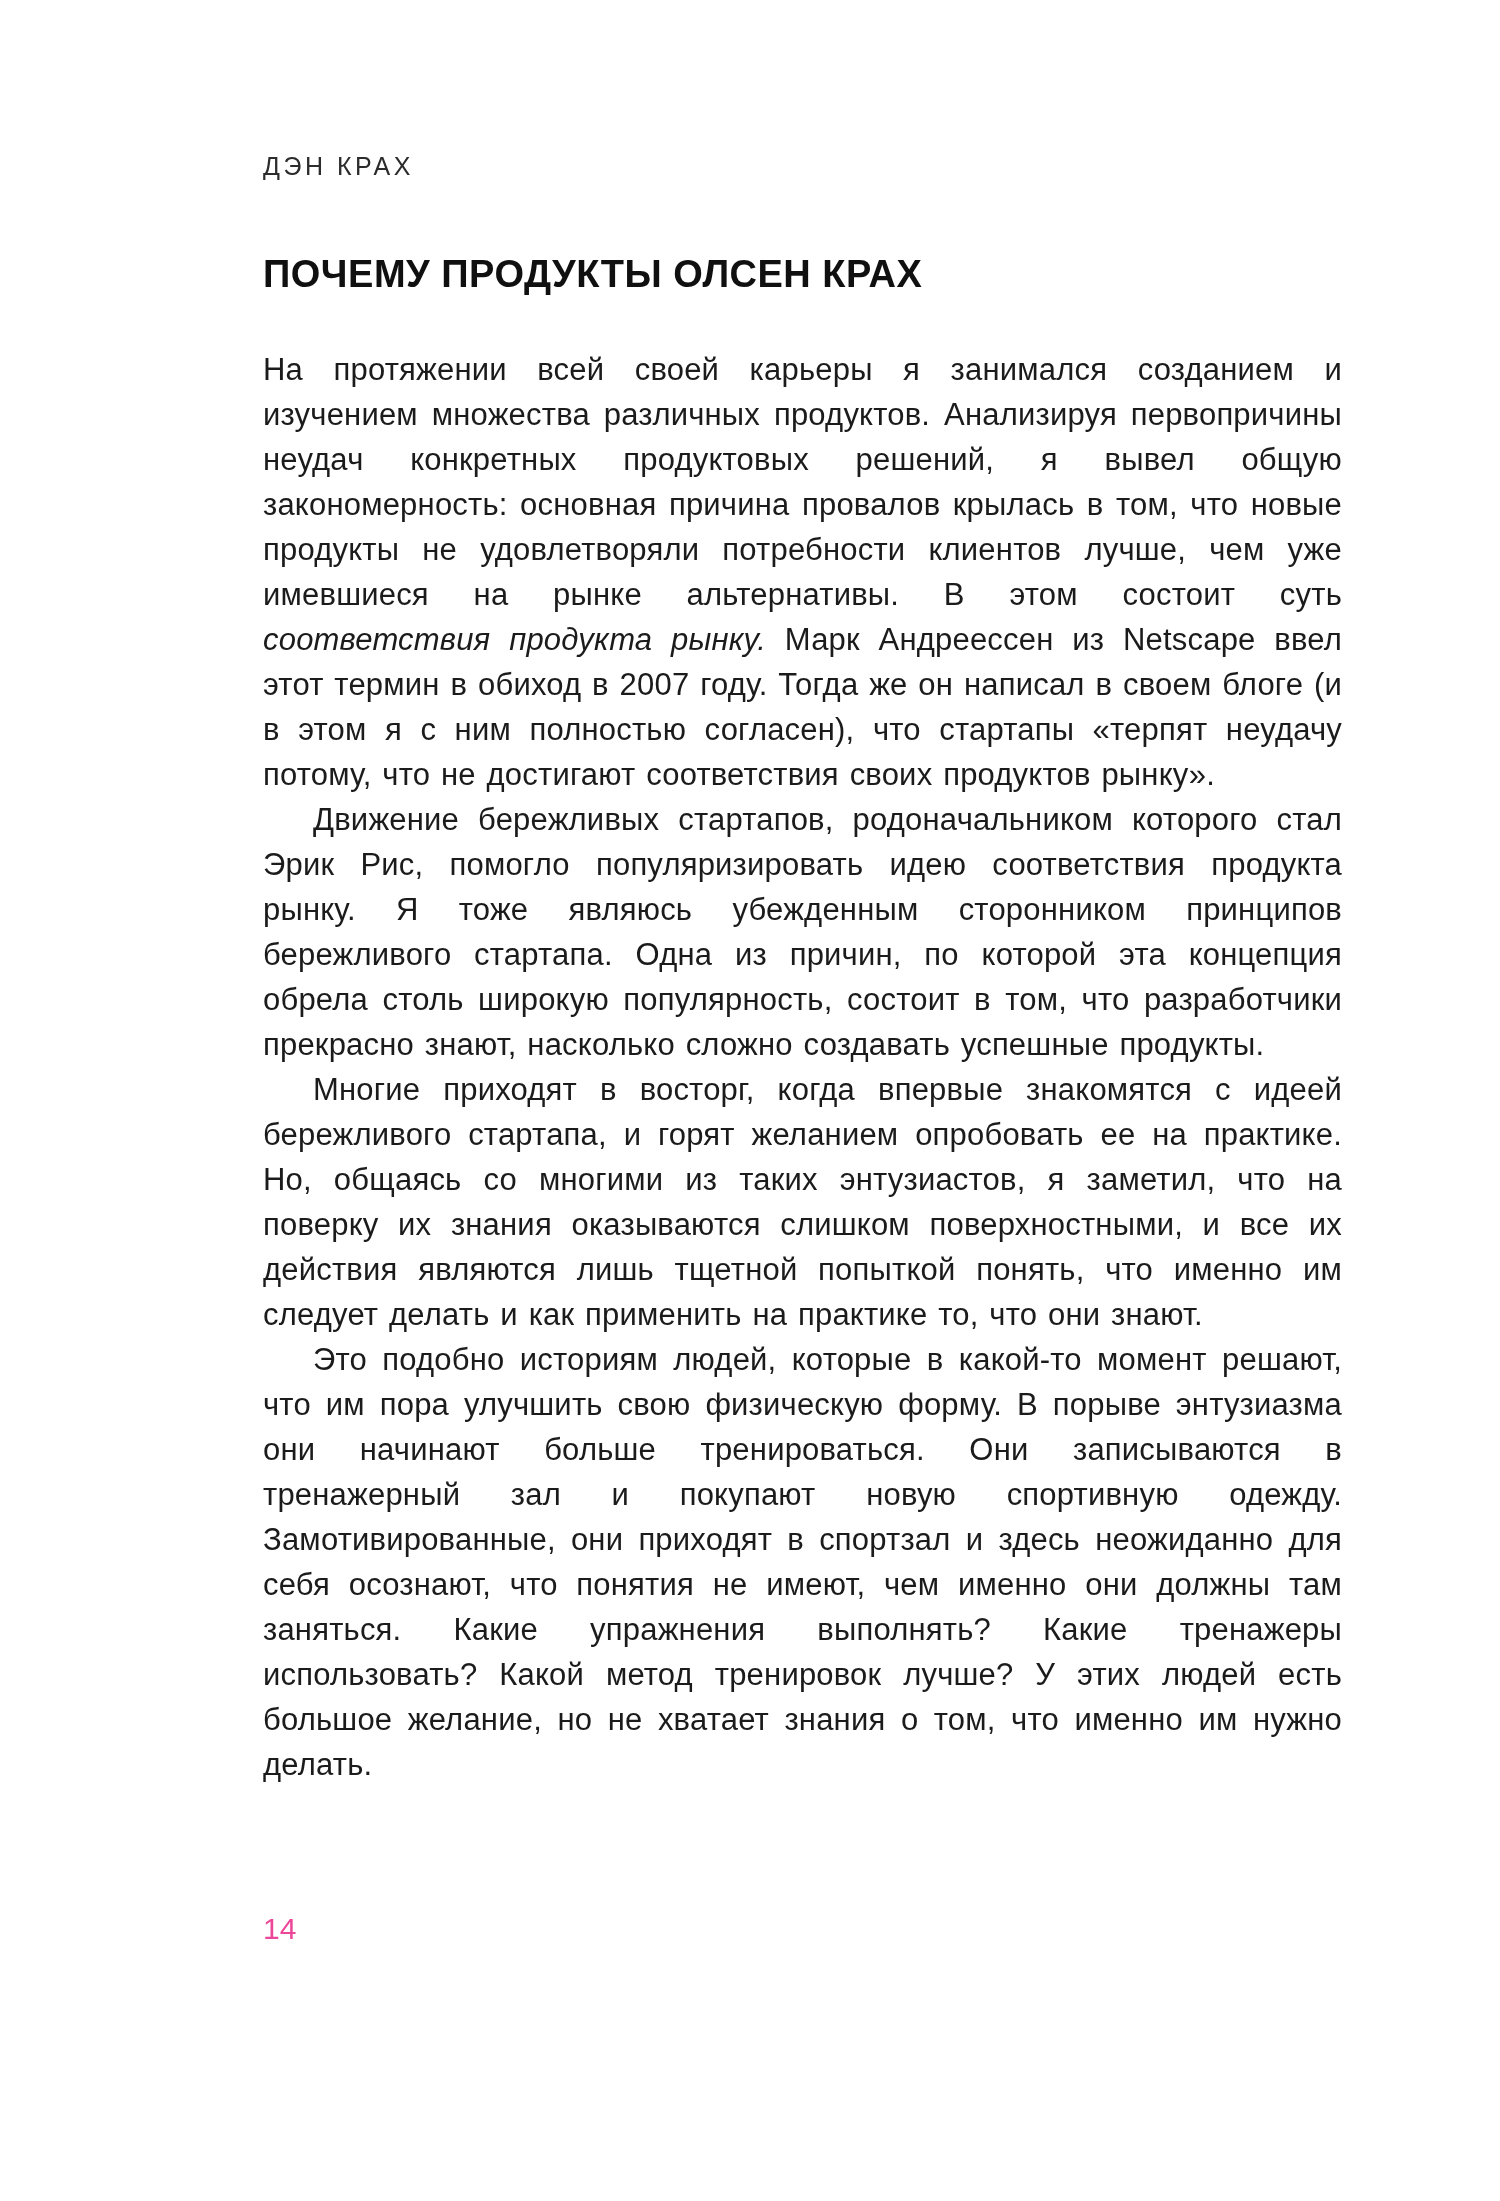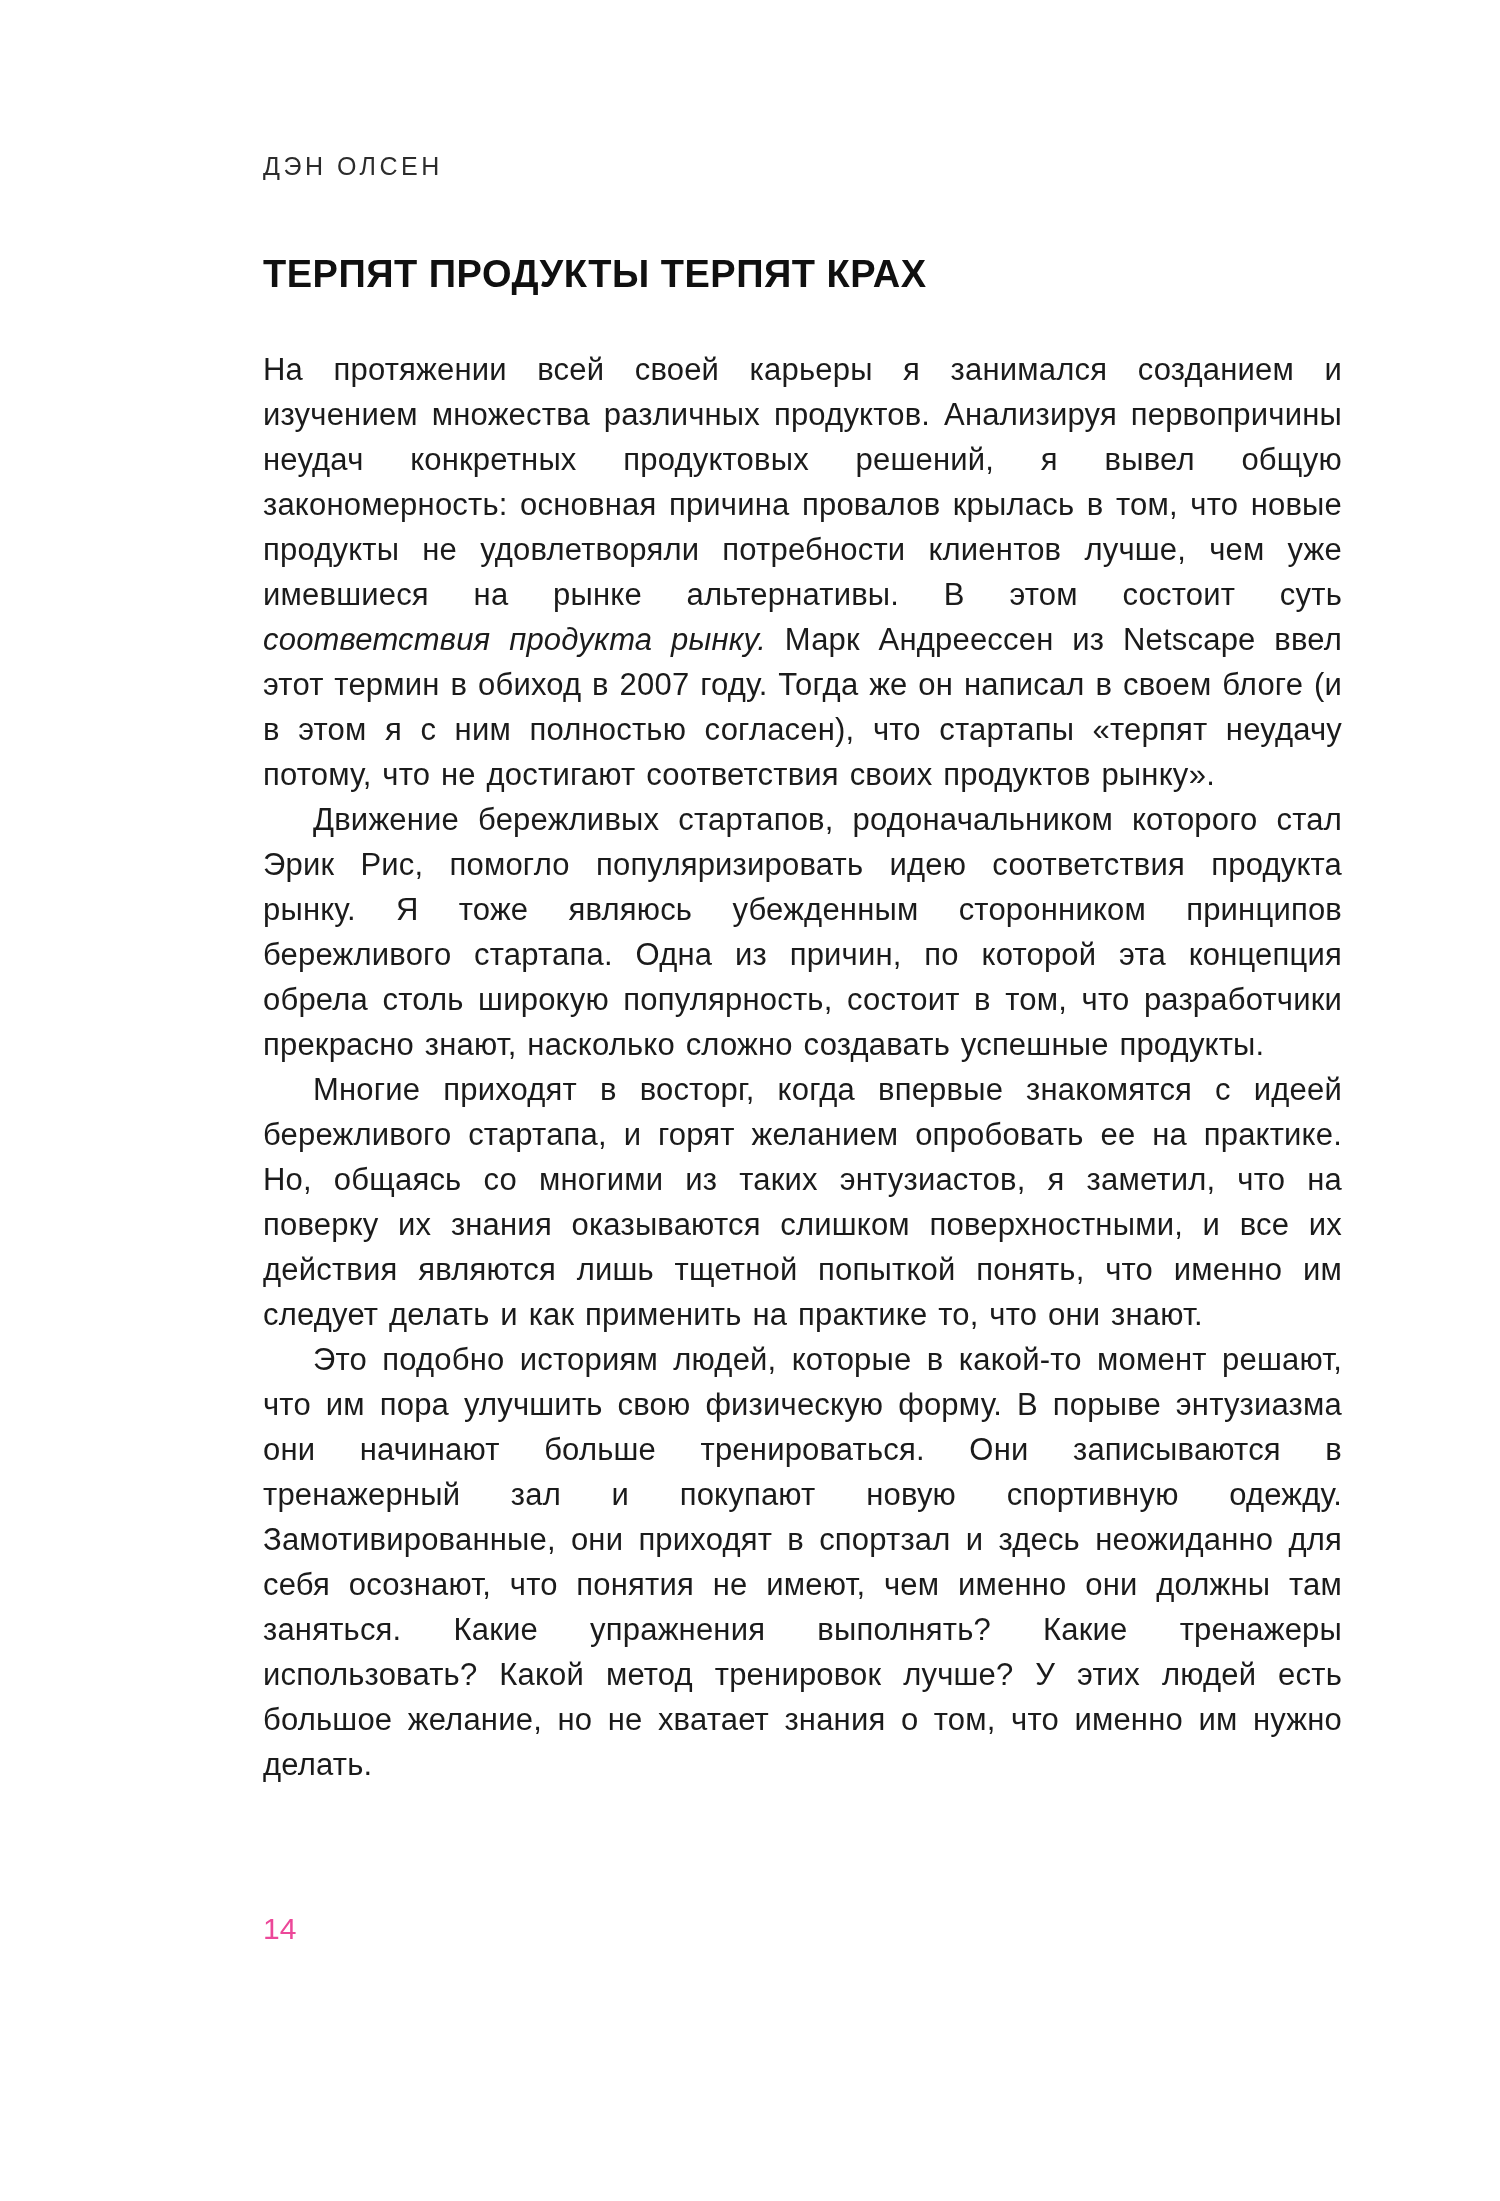--- a/index.html
+++ b/index.html
@@ -57,23 +57,23 @@
     left: 263px;
     top: 1912px;
     font-size: 30px;
     color: #ec4899;
   }
 </style>
 </head>
 <body>
 
 <div class="page">
-  <div class="running-header">ДЭН ОЛСЕН</div>
+  <div class="running-header">ДЭН КРАХ</div>
 
-  <h1 class="chapter-title">ТЕРПЯТ ПРОДУКТЫ ТЕРПЯТ КРАХ</h1>
+  <h1 class="chapter-title">ПОЧЕМУ ПРОДУКТЫ ОЛСЕН КРАХ</h1>
 
   <div class="body-text">
     <p class="para"><span>На протяжении всей своей карьеры я занимался созданием и изучением множества различных продуктов. Анализируя первопричины неудач конкретных продуктовых решений, я вывел общую закономерность: основная причина провалов крылась в том, что новые продукты не удовлетворяли потребности клиентов лучше, чем уже имевшиеся на рынке альтернативы. В этом состоит суть </span><em class="emph">соответствия продукта рынку.</em><span> Марк Андреессен из Netscape ввел этот термин в обиход в 2007 году. Тогда же он написал в своем блоге (и в этом я с ним полностью согласен), что стартапы «терпят неудачу потому, что не достигают соответствия своих продуктов рынку».</span></p>
 
     <p class="para indent">Движение бережливых стартапов, родоначальником которого стал Эрик Рис, помогло популяризировать идею соответствия продукта рынку. Я тоже являюсь убежденным сторонником принципов бережливого стартапа. Одна из причин, по которой эта концепция обрела столь широкую популярность, состоит в том, что разработчики прекрасно знают, насколько сложно создавать успешные продукты.</p>
 
     <p class="para indent">Многие приходят в восторг, когда впервые знакомятся с идеей бережливого стартапа, и горят желанием опробовать ее на практике. Но, общаясь со многими из таких энтузиастов, я заметил, что на поверку их знания оказываются слишком поверхностными, и все их действия являются лишь тщетной попыткой понять, что именно им следует делать и как применить на практике то, что они знают.</p>
 
     <p class="para indent">Это подобно историям людей, которые в какой-то момент решают, что им пора улучшить свою физическую форму. В порыве энтузиазма они начинают больше тренироваться. Они записываются в тренажерный зал и покупают новую спортивную одежду. Замотивированные, они приходят в спортзал и здесь неожиданно для себя осознают, что понятия не имеют, чем именно они должны там заняться. Какие упражнения выполнять? Какие тренажеры использовать? Какой метод тренировок лучше? У этих людей есть большое желание, но не хватает знания о том, что именно им нужно делать.</p>
   </div>

